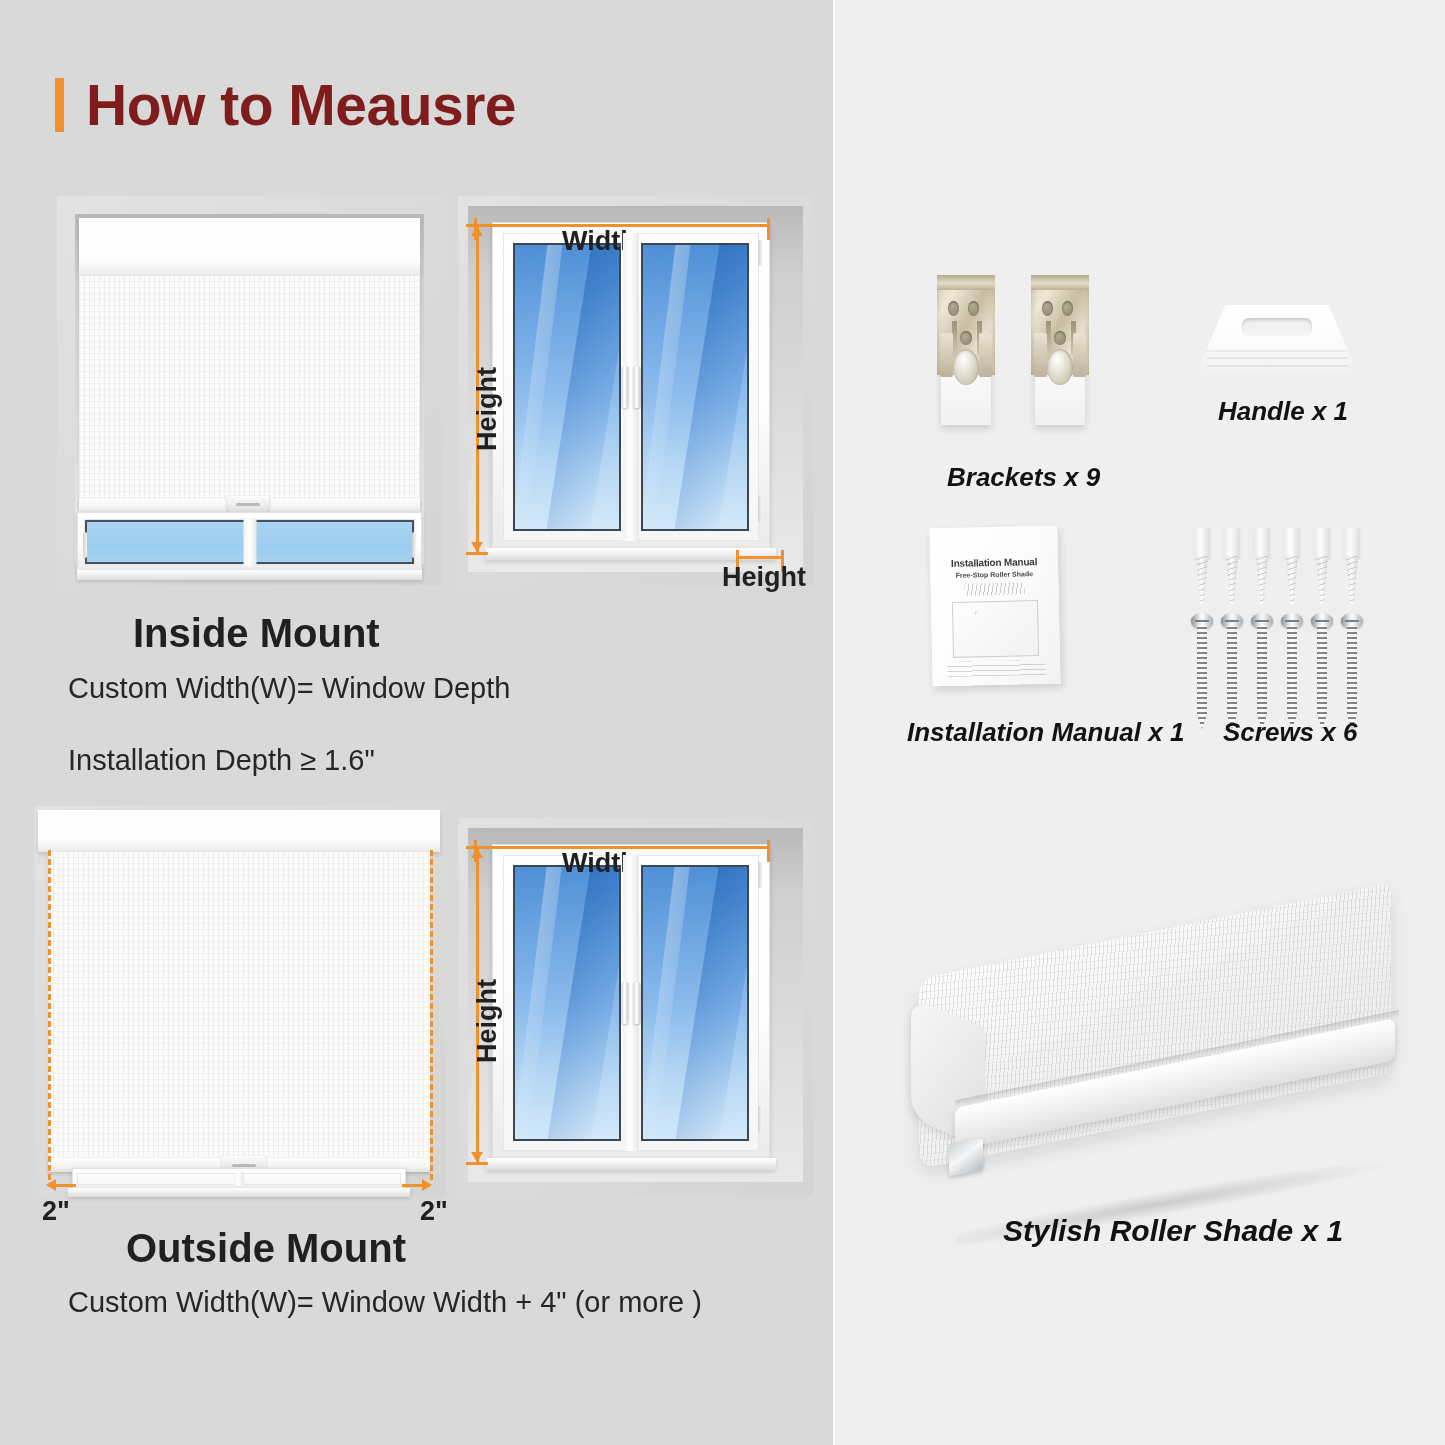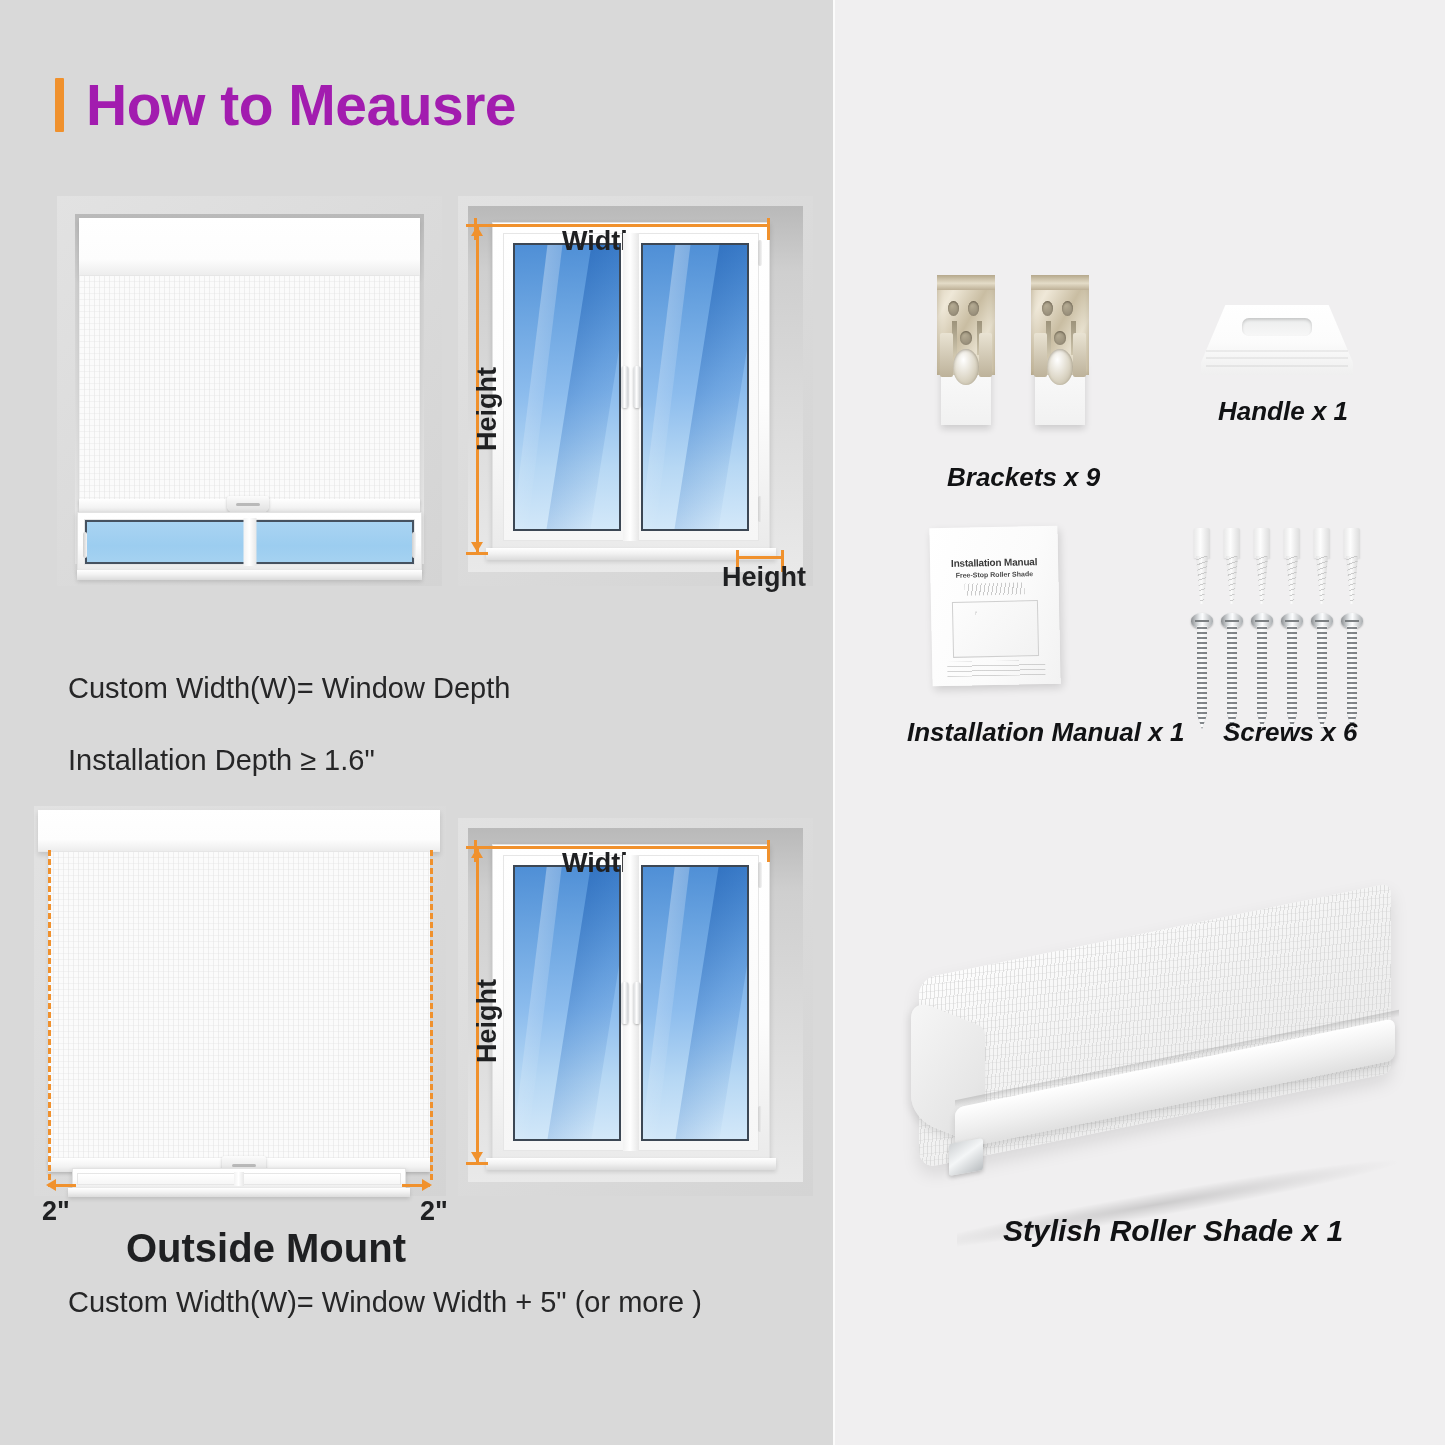--- a/index.html
+++ b/index.html
@@ -23,21 +23,21 @@
     background: #fbfbfb;
   }
 
   
   .heading { position: absolute; display: flex; align-items: center; }
   .heading .bar {
     width: 9px; height: 54px; background: #f0912d; margin-right: 22px;
     border-radius: 1px;
   }
   .heading .htext {
-    font-size: 57px; font-weight: bold; color: #a21caf;
+    font-size: 57px; font-weight: bold; color: #7f1d1d;
     letter-spacing: -0.5px; white-space: nowrap; text-align: right;
   }
   #heading-left  { left: 55px;  top: 72px; }
 
   
   .winbox { position: absolute; }
   .wall {
     position: absolute; inset: 0;
     background: linear-gradient(135deg, #e2e2e2 0%, #dcdcdc 40%, #d4d4d4 100%);
   }
@@ -448,20 +448,21 @@
       <div class="arrow up" style="left:13px; top:30px;"></div>
       <div class="arrow down" style="left:13px; top:346px;"></div>
       <div class="mlabel rot" style="left:14px; top:255px;">Height</div>
 
       <div class="mline h" style="left:278px; top:360px; width:48px;"></div>
       <div class="mcap v" style="left:278px; top:354px;"></div>
       <div class="mcap v" style="left:323px; top:354px;"></div>
       <div class="mlabel" style="left:264px; top:366px;">Height</div>
     </div>
 
+    <div class="mount-title" style="left:133px; top:611px;">Inside Mount</div>
     <div class="copy" style="left:68px; top:670px;">Custom Width(W)= Window Depth</div>
     <div class="copy" style="left:68px; top:742px;">Installation Depth ≥ 1.6"</div>
 
     <div class="winbox" style="left:34px; top:806px; width:412px; height:390px;">
       <div class="wall"></div>
 
       <div class="cassette" style="left:4px; top:4px; width:402px; height:42px;"></div>
       <div class="fabric" style="left:14px; top:46px; width:382px; height:312px;"></div>
       <div class="bottomrail" style="left:14px; top:352px; width:382px; height:14px;"></div>
       <div class="pulltab" style="left:188px; top:350px; width:44px; height:18px;"></div>
@@ -511,21 +512,21 @@
 
       <div class="mline v" style="left:18px; top:28px; height:318px;"></div>
       <div class="mcap h" style="left:8px; top:28px;"></div>
       <div class="mcap h" style="left:8px; top:344px;"></div>
       <div class="arrow up" style="left:13px; top:30px;"></div>
       <div class="arrow down" style="left:13px; top:334px;"></div>
       <div class="mlabel rot" style="left:14px; top:245px;">Height</div>
     </div>
 
     <div class="mount-title" style="left:126px; top:1226px;">Outside Mount</div>
-    <div class="copy" style="left:68px; top:1284px;">Custom Width(W)= Window Width + 5" (or more )</div>
+    <div class="copy" style="left:68px; top:1284px;">Custom Width(W)= Window Width + 4" (or more )</div>
   </div>
 
   <div class="panel-divider"></div>
 
   <div class="panel-right">
 
     <div class="bracket" style="left:102px; top:275px;">
       <div class="bbase"></div>
       <div class="bmetal"></div>
       <div class="btop"></div>

